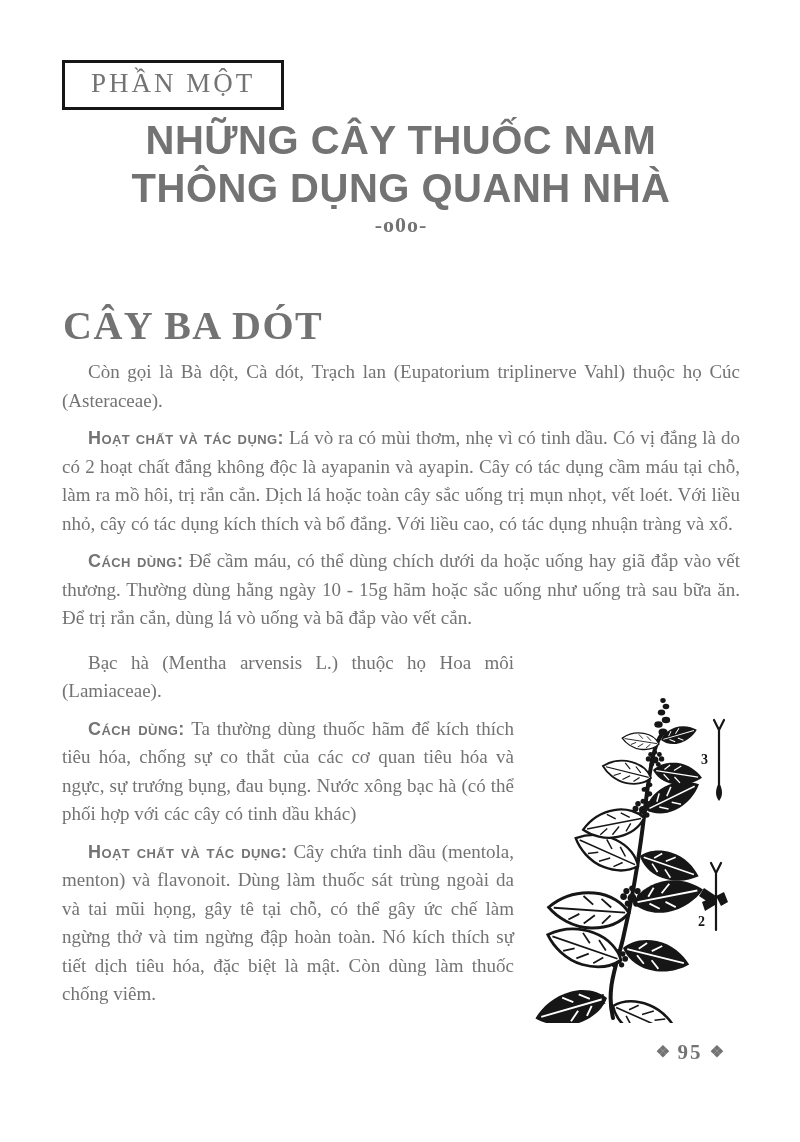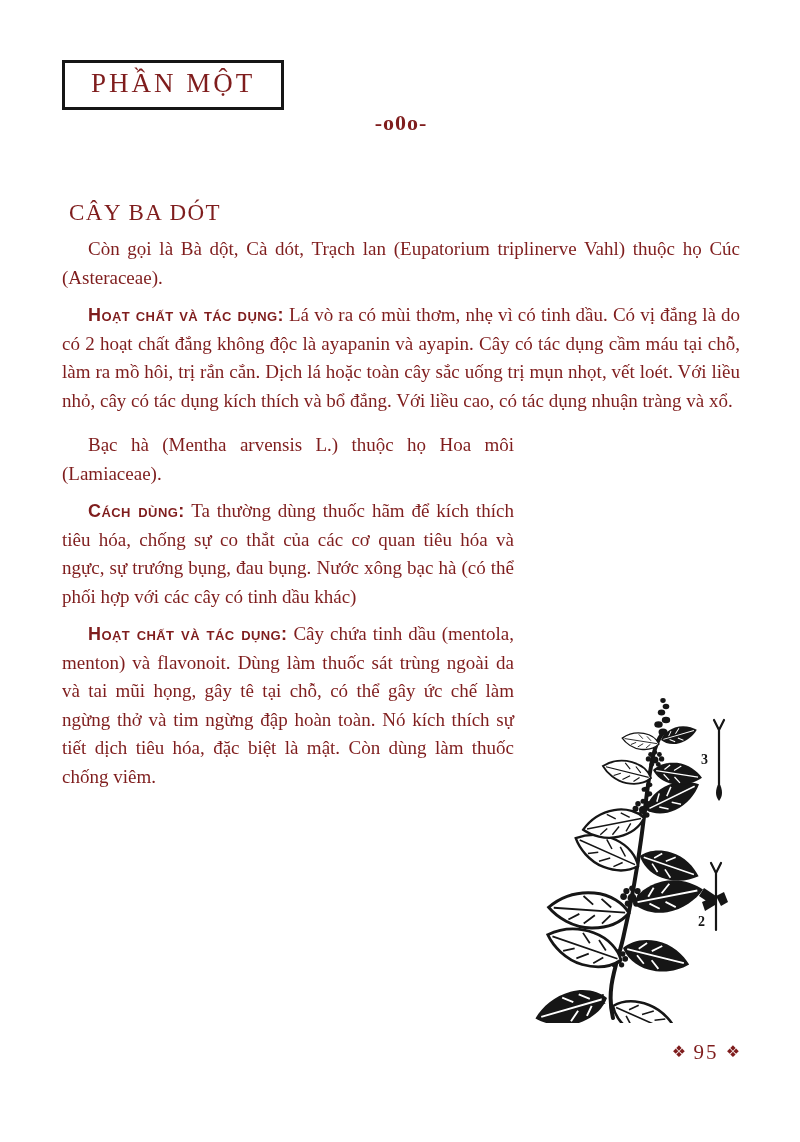--- a/index.html
+++ b/index.html
@@ -4,21 +4,21 @@
 <style>
   html,body { margin:0; padding:0; background:#e8e8e8; }
   .page {
     position:relative;
     width:800px; height:1142px;
     margin:0 auto;
     background:#ffffff;
     box-sizing:border-box;
     padding:60px 60px 0 62px;
     font-family:"Liberation Serif", serif;
-    color:#7f1d1d;
+    color:#737373;
     overflow:hidden;
   }
   .part-box {
     display:inline-block;
     border:3px solid #161616;
     padding:5px 26px 8px 26px;
     font-size:27px;
     letter-spacing:3px;
     font-weight:400;
   }
@@ -31,24 +31,24 @@
     line-height:1.2;
     letter-spacing:0.5px;
   }
   .divider {
     text-align:center;
     font-weight:700;
     font-size:22px;
     letter-spacing:1px;
   }
   .sec-heading {
-    font-size:23px;
-    font-weight:400;
+    font-size:40px;
+    font-weight:700;
     letter-spacing:1.5px;
-    margin:7px;
+    margin:1px;
   }
   .sec1 { margin-top:64px; }
   .sec2 { margin-top:16px; position:relative; }
   p { margin:0; font-size:19px; line-height:28.5px; text-align:justify; text-indent:26px; }
   .intro { margin-top:9px; }
   .body-para { margin-top:9px; }
   .runin {
     font-family:"Liberation Sans", sans-serif;
     font-weight:700;
     font-variant:small-caps;
@@ -57,43 +57,48 @@
     font-style:normal;
   }
   .col { width:452px; }
   .figure {
     position:absolute;
     left:495px; top:698px;
     width:245px; height:325px;
   }
   .page-footer {
     position:absolute;
-    top:1040px; right:60px;
-    font-weight:400;
+    top:1040px; right:76px;
+    font-weight:700;
     font-size:21px;
     letter-spacing:2px;
   }
   .orn { font-size:16px; vertical-align:2px; letter-spacing:0; }
 </style>
 </head>
 <body>
 
 <div class="page">
 
   <div class="part-box">
     <span>PHẦN MỘT</span>
   </div>
 
+  <div class="main-title">
+    <div>NHỮNG CÂY THUỐC NAM</div>
+    <div>THÔNG DỤNG QUANH NHÀ</div>
+  </div>
 
   <div class="divider">-o0o-</div>
 
   <section class="sec1">
     <h2 class="sec-heading">CÂY BA DÓT</h2>
     <p class="intro">Còn gọi là Bà dột, Cà dót, Trạch lan (Eupatorium triplinerve Vahl) thuộc họ Cúc (Asteraceae).</p>
     <p class="body-para"><span class="runin">Hoạt chất và tác dụng:</span> <span>Lá vò ra có mùi thơm, nhẹ vì có tinh dầu. Có vị đắng là do có 2 hoạt chất đắng không độc là ayapanin và ayapin. Cây có tác dụng cầm máu tại chỗ, làm ra mồ hôi, trị rắn cắn. Dịch lá hoặc toàn cây sắc uống trị mụn nhọt, vết loét. Với liều nhỏ, cây có tác dụng kích thích và bổ đắng. Với liều cao, có tác dụng nhuận tràng và xổ.</span></p>
+    <p class="body-para"><span class="runin">Cách dùng:</span> <span>Để cầm máu, có thể dùng chích dưới da hoặc uống hay giã đắp vào vết thương. Thường dùng hằng ngày 10 - 15g hãm hoặc sắc uống như uống trà sau bữa ăn. Để trị rắn cắn, dùng lá vò uống và bã đắp vào vết cắn.</span></p>
   </section>
 
   <section class="sec2">
     <div class="col">
       <p class="intro">Bạc hà (Mentha arvensis L.) thuộc họ Hoa môi (Lamiaceae).</p>
       <p class="body-para"><span class="runin">Cách dùng:</span> <span>Ta thường dùng thuốc hãm để kích thích tiêu hóa, chống sự co thắt của các cơ quan tiêu hóa và ngực, sự trướng bụng, đau bụng. Nước xông bạc hà (có thể phối hợp với các cây có tinh dầu khác)</span></p>
       <p class="body-para"><span class="runin">Hoạt chất và tác dụng:</span> <span>Cây chứa tinh dầu (mentola, menton) và flavonoit. Dùng làm thuốc sát trùng ngoài da và tai mũi họng, gây tê tại chỗ, có thể gây ức chế làm ngừng thở và tim ngừng đập hoàn toàn. Nó kích thích sự tiết dịch tiêu hóa, đặc biệt là mật. Còn dùng làm thuốc chống viêm.</span></p>
     </div>
   </section>
 

